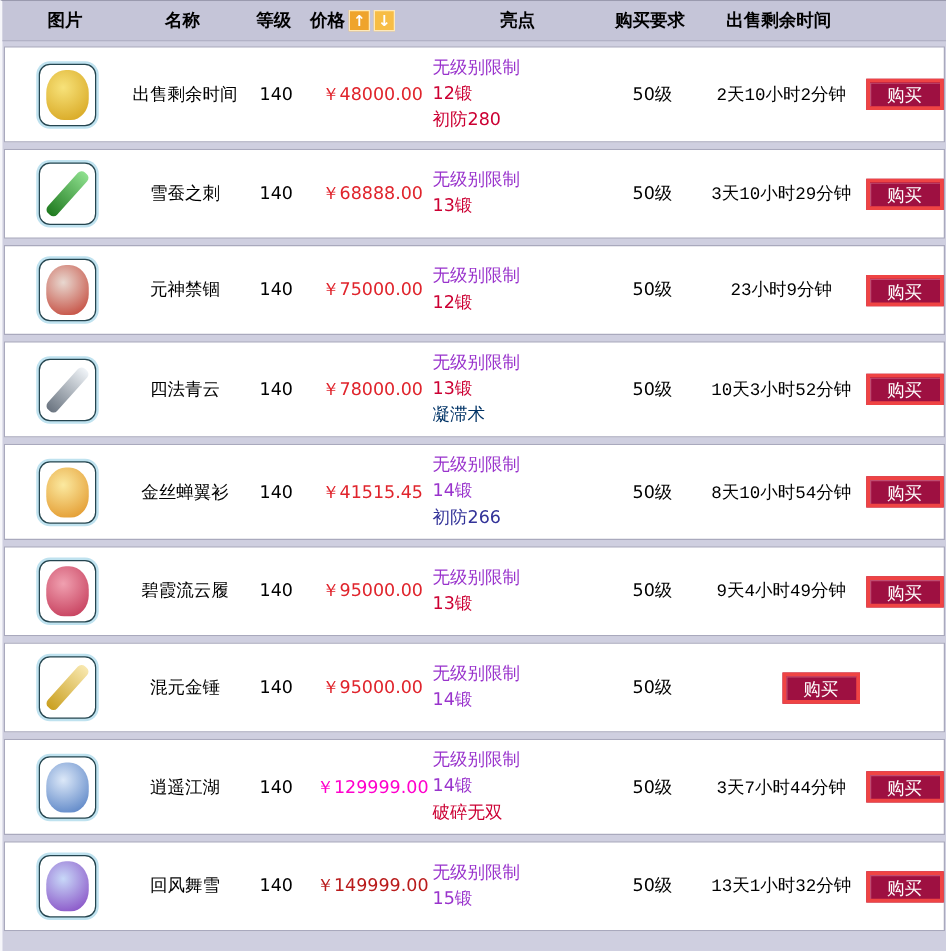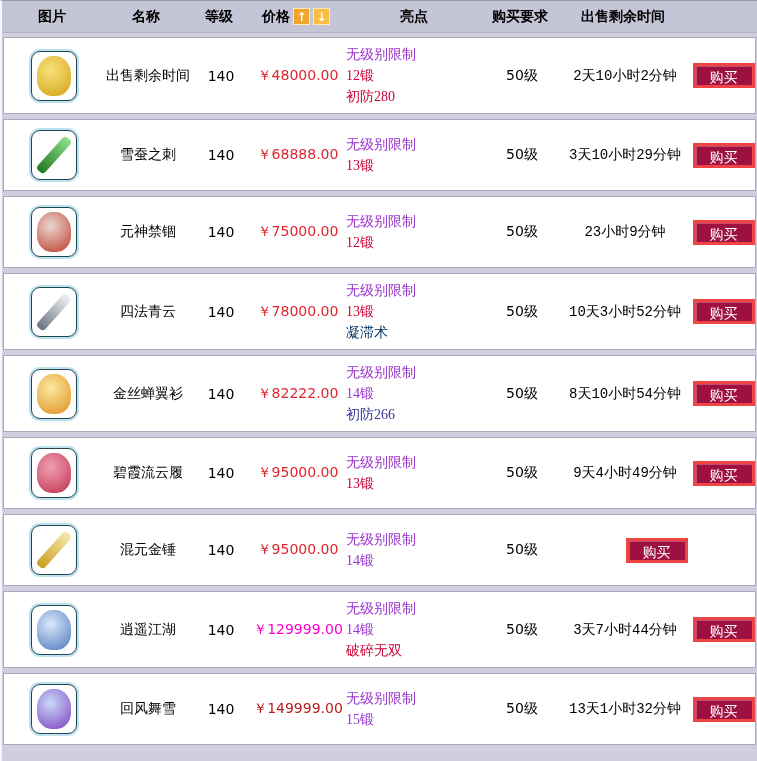--- a/index.html
+++ b/index.html
@@ -9,34 +9,34 @@
     background: #cfcfe0;
     color: #000;
   }
   .market { width: 757px; min-height: 761px; background: #cfcfe0; border-left: 2px solid #f6f6fa; border-top: 1px solid #9a9aae; }
 
   
   .c-icon  { width: 100px; }
   .c-name  { width: 88px;  }
   .c-level { width: 58px;  }
   .c-price { width: 96px;  }
-  .c-hl    { width: 140px; font-family: Liberation Serif, serif; }
+  .c-hl    { width: 140px; }
   .c-req   { width: 72px;  }
   .c-time  { width: 134px; font-family: Liberation Mono, monospace; }
   .c-buy   { flex: 1; }
   .cell { text-align: center; font-size: 14px; }
 
   .header {
     display: flex; align-items: center;
     height: 32px; background: #c5c5d8;
     border-bottom: 1px solid #b2b2c6;
     font-weight: bold; margin-bottom: 4px;
   }
   .header .cell { font-size: 14px; }
-  .price-head { display: flex; align-items: center; justify-content: center; gap: 3px; }
+  .price-head { display: flex; align-items: center; gap: 3px; }
   .sort-btn {
     width: 17px; height: 17px; display: inline-flex; align-items: center; justify-content: center;
     background: #efa42c; border: 1px solid #ffe9b8; color: #fff;
     font-size: 12px; font-weight: bold; cursor: pointer; line-height: 1;
   }
   .sort-btn.desc { background: #f7bd45; }
 
   .row {
     display: flex; align-items: center;
     background: #ffffff;
@@ -174,21 +174,21 @@
   </div>
 
   <div class="row">
     <div class="cell c-icon">
       <div class="item-icon">
         <div class="icon-inner icon-blob" style="background: radial-gradient(circle at 40% 35%, rgb(251, 233, 160), rgb(224, 144, 32));"></div>
       </div>
     </div>
     <div class="cell c-name">金丝蝉翼衫</div>
     <div class="cell c-level">140</div>
-    <div class="cell c-price" style="color: rgb(224, 36, 44);">￥82222.00</div>
+    <div class="cell c-price" style="color: rgb(224, 36, 44);">￥41515.45</div>
     <div class="cell c-hl">
           <div class="hl-line" style="color: rgb(153, 51, 204);">无级别限制</div>
           <div class="hl-line" style="color: rgb(153, 51, 204);">14锻</div>
           <div class="hl-line" style="color: rgb(51, 51, 153);">初防266</div>
         </div>
     <div class="cell c-req">50级</div>
     <div class="cell c-time">8天10小时54分钟</div>
     <div class="cell c-buy">
       <button class="buy-btn">购买</button>
     </div>

